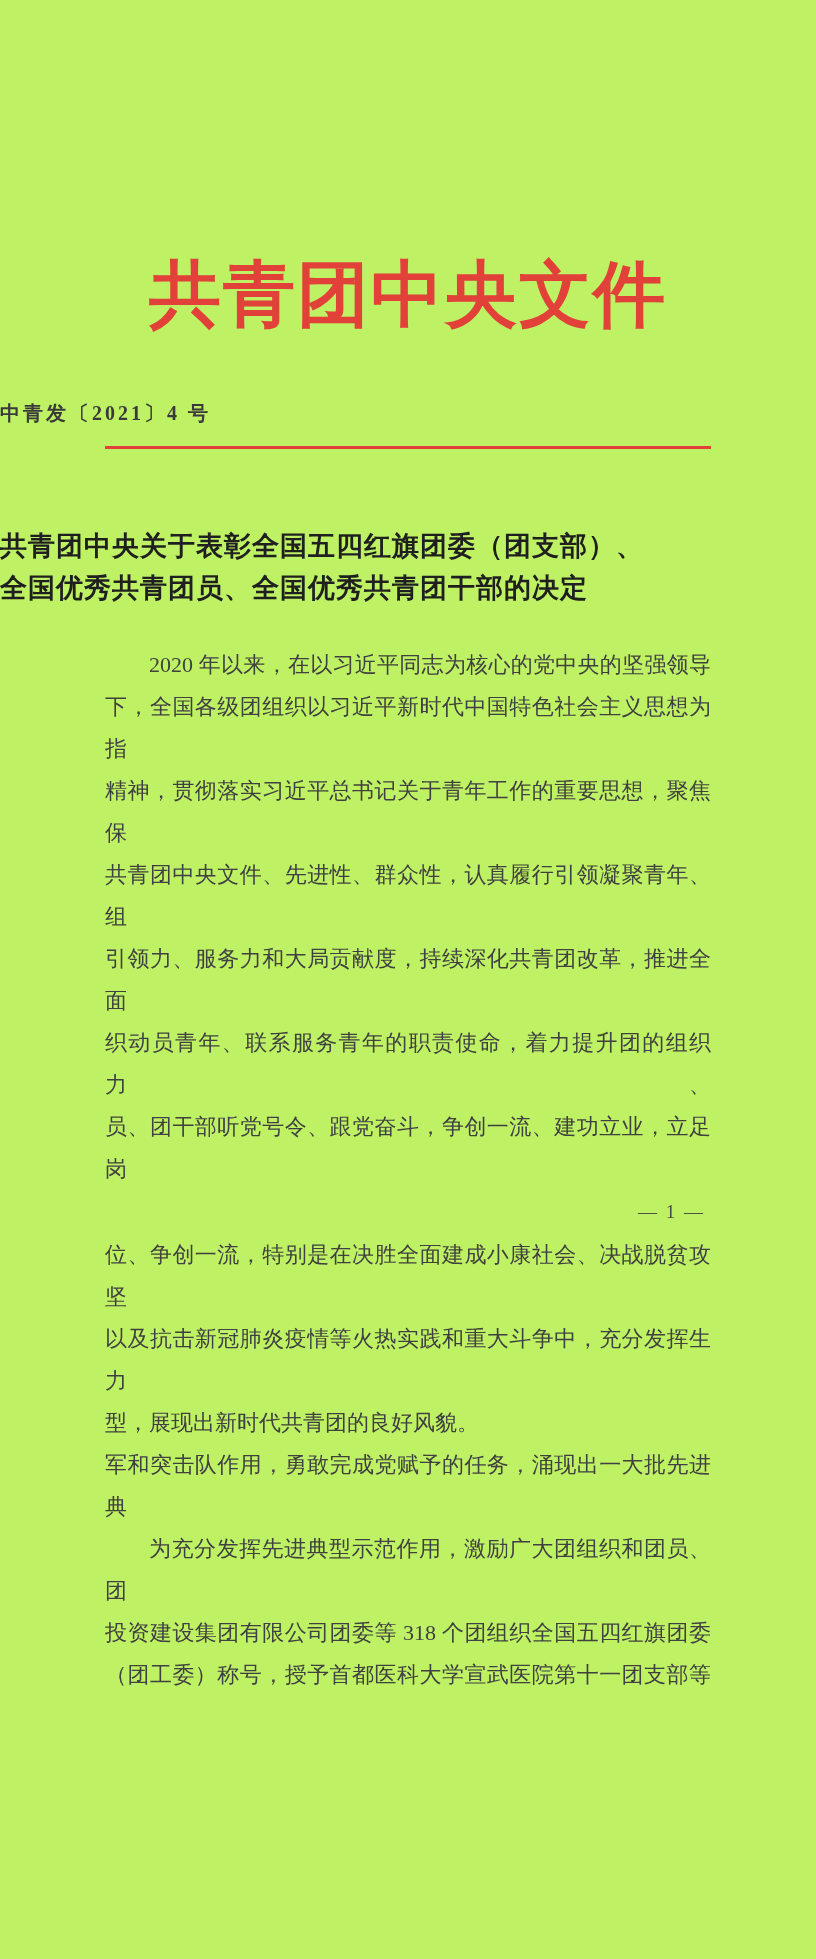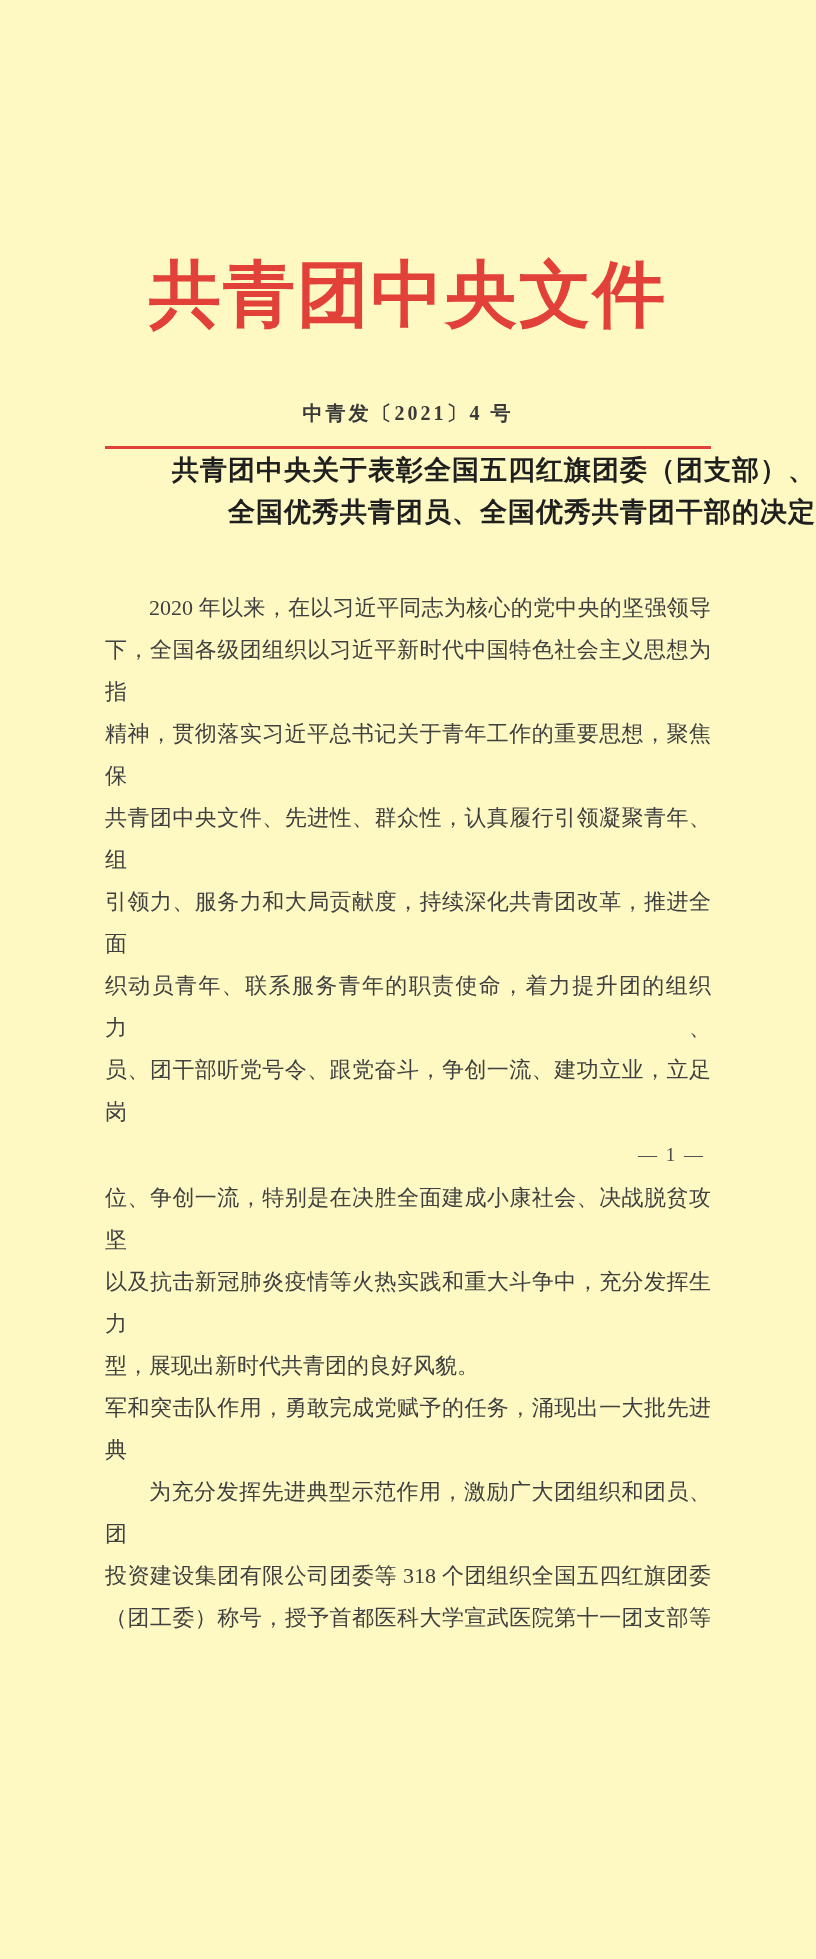--- a/index.html
+++ b/index.html
@@ -3,64 +3,65 @@
 <meta charset="utf-8">
 <style>
   :root { --accent-red: #E2413A; }
   * { margin: 0; padding: 0; box-sizing: border-box; }
   html, body { background: #f4f4f4; }
   .page {
     position: relative;
     width: 816px;
     height: 1959px;
     margin: 0 auto;
-    background: #fef9c3;
+    background: #bef264;
     overflow: hidden;
     font-family: "Liberation Serif", "DejaVu Serif", serif;
     color: #3c3c3c;
   }
   .letterhead {
     padding-top: 248px;
     text-align: center;
     font-size: 72px;
     line-height: 94px;
     font-weight: bold;
     letter-spacing: 2px;
     color: var(--accent-red, #E2413A);
   }
   .doc-number {
     margin-top: 56px;
-    text-align: center;
+    text-align: left;
     font-size: 20px;
     line-height: 30px;
     letter-spacing: 3px;
     color: #3a3a3a;
     font-weight: bold;
   }
   .red-line {
     width: 606px;
     height: 3px;
     margin: 18px auto 0 auto;
     background: var(--accent-red, #E2413A);
   }
   .doc-title {
-    text-align: right;
+    margin-top: 76px;
+    text-align: left;
     font-size: 27px;
     line-height: 42px;
     font-weight: bold;
     color: #1f1f1f;
     letter-spacing: 1px;
   }
   .bodytext {
     width: 606px;
     margin: 0 auto;
     font-size: 22px;
     color: #404040;
   }
-  .bodytext.first { margin-top: 54px; }
+  .bodytext.first { margin-top: 35px; }
   .line {
     line-height: 42px;
     text-align: justify;
     text-align-last: justify;
     text-justify: inter-character;
   }
   .line.indent { text-indent: 2em; }
   .line.end { text-align-last: left; }
   .page-num {
     width: 606px;

